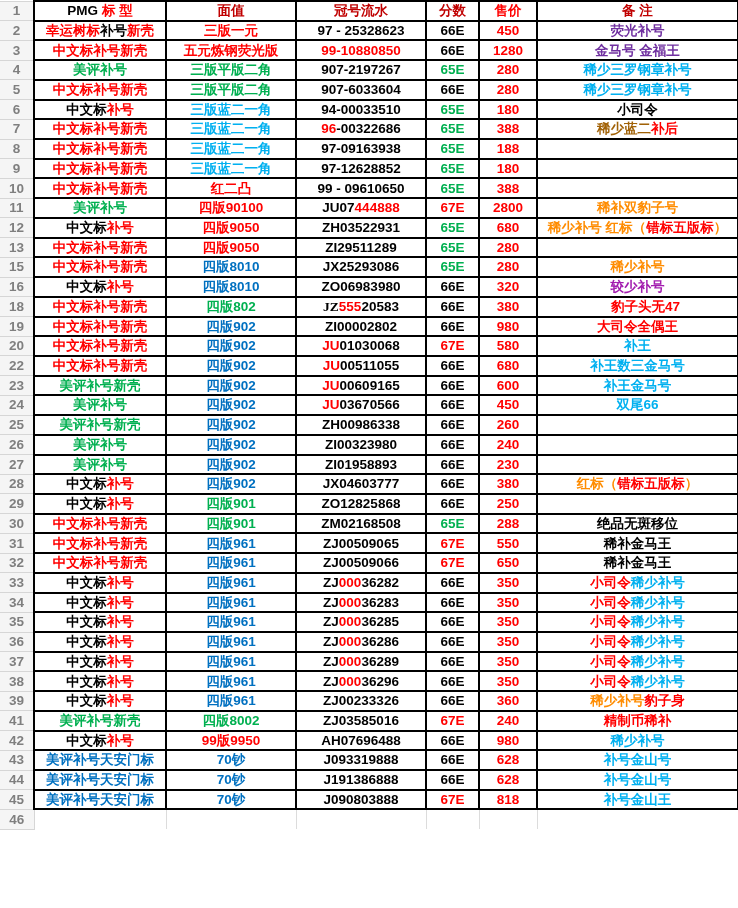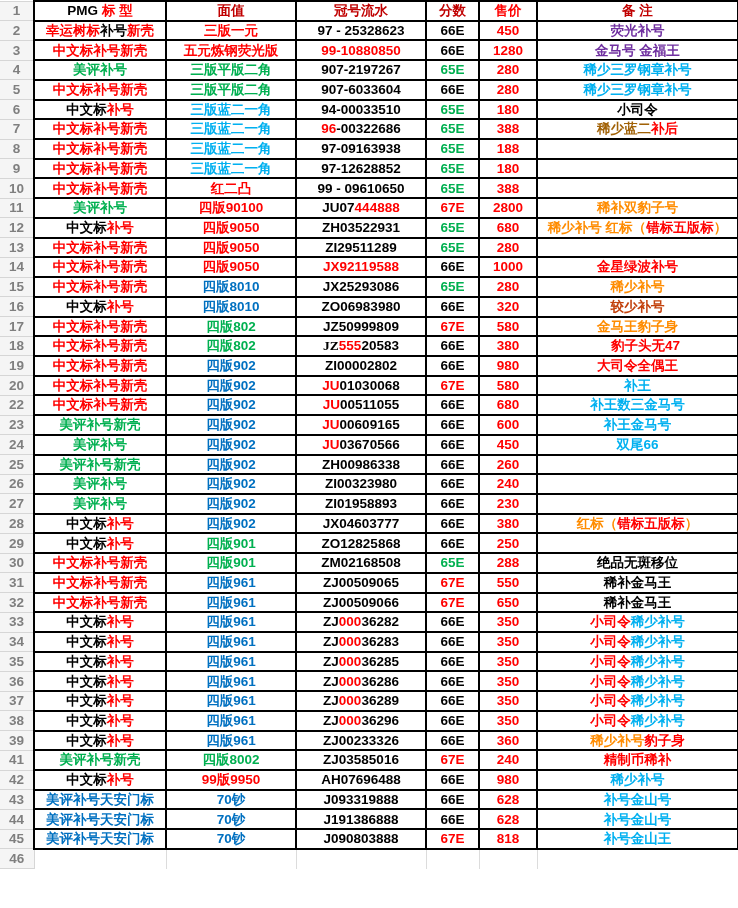--- a/index.html
+++ b/index.html
@@ -153,54 +153,36 @@
         <tr>
           <td class="rownum">13</td>
           <td class="datacell"><span style="color: rgb(255, 0, 0);">中文标补号新壳</span></td>
           <td class="datacell"><span style="color: rgb(255, 0, 0);">四版9050</span></td>
           <td class="datacell"><span style="color: rgb(0, 0, 0);">ZI29511289</span></td>
           <td class="datacell"><span style="color: rgb(0, 176, 80);">65E</span></td>
           <td class="datacell"><span style="color: rgb(255, 0, 0);">280</span></td>
           <td class="datacell"></td>
         </tr>
         <tr>
-          <td class="rownum">14</td>
-          <td class="datacell"><span style="color: rgb(255, 0, 0);">中文标补号新壳</span></td>
-          <td class="datacell"><span style="color: rgb(255, 0, 0);">四版9050</span></td>
-          <td class="datacell"><span style="color: rgb(255, 0, 0);">JX92119588</span></td>
-          <td class="datacell"><span style="color: rgb(0, 0, 0);">66E</span></td>
-          <td class="datacell"><span style="color: rgb(255, 0, 0);">1000</span></td>
-          <td class="datacell"><span style="color: rgb(255, 0, 0);">金星绿波补号</span></td>
-        </tr>
-        <tr>
           <td class="rownum">15</td>
           <td class="datacell"><span style="color: rgb(255, 0, 0);">中文标补号新壳</span></td>
           <td class="datacell"><span style="color: rgb(0, 112, 192);">四版8010</span></td>
           <td class="datacell"><span style="color: rgb(0, 0, 0);">JX25293086</span></td>
           <td class="datacell"><span style="color: rgb(0, 176, 80);">65E</span></td>
           <td class="datacell"><span style="color: rgb(255, 0, 0);">280</span></td>
           <td class="datacell"><span style="color: rgb(255, 140, 0);">稀少补号</span></td>
         </tr>
         <tr>
           <td class="rownum">16</td>
           <td class="datacell"><span style="color: rgb(0, 0, 0);">中文标</span><span style="color: rgb(255, 0, 0);">补号</span></td>
           <td class="datacell"><span style="color: rgb(0, 112, 192);">四版8010</span></td>
           <td class="datacell"><span style="color: rgb(0, 0, 0);">ZO06983980</span></td>
           <td class="datacell"><span style="color: rgb(0, 0, 0);">66E</span></td>
           <td class="datacell"><span style="color: rgb(255, 0, 0);">320</span></td>
-          <td class="datacell"><span style="color: #c2410c;">较少补号</span></td>
-        </tr>
-        <tr>
-          <td class="rownum">17</td>
-          <td class="datacell"><span style="color: rgb(255, 0, 0);">中文标补号新壳</span></td>
-          <td class="datacell"><span style="color: rgb(0, 176, 80);">四版802</span></td>
-          <td class="datacell"><span style="color: rgb(0, 0, 0);">JZ50999809</span></td>
-          <td class="datacell"><span style="color: rgb(255, 0, 0);">67E</span></td>
-          <td class="datacell"><span style="color: rgb(255, 0, 0);">580</span></td>
-          <td class="datacell"><span style="color: rgb(255, 140, 0);">金马王豹子身</span></td>
+          <td class="datacell"><span style="color: #a21caf;">较少补号</span></td>
         </tr>
         <tr>
           <td class="rownum">18</td>
           <td class="datacell"><span style="color: rgb(255, 0, 0);">中文标补号新壳</span></td>
           <td class="datacell"><span style="color: rgb(0, 176, 80);">四版802</span></td>
           <td class="datacell"><span style="color: rgb(0, 0, 0); font-family: Liberation Serif, serif;">JZ</span><span style="color: rgb(255, 0, 0);">555</span><span style="color: rgb(0, 0, 0);">20583</span></td>
           <td class="datacell"><span style="color: rgb(0, 0, 0);">66E</span></td>
           <td class="datacell"><span style="color: rgb(255, 0, 0);">380</span></td>
           <td class="datacell"><span style="color: rgb(255, 0, 0); padding-left: 16px;">豹子头无47</span></td>
         </tr>

